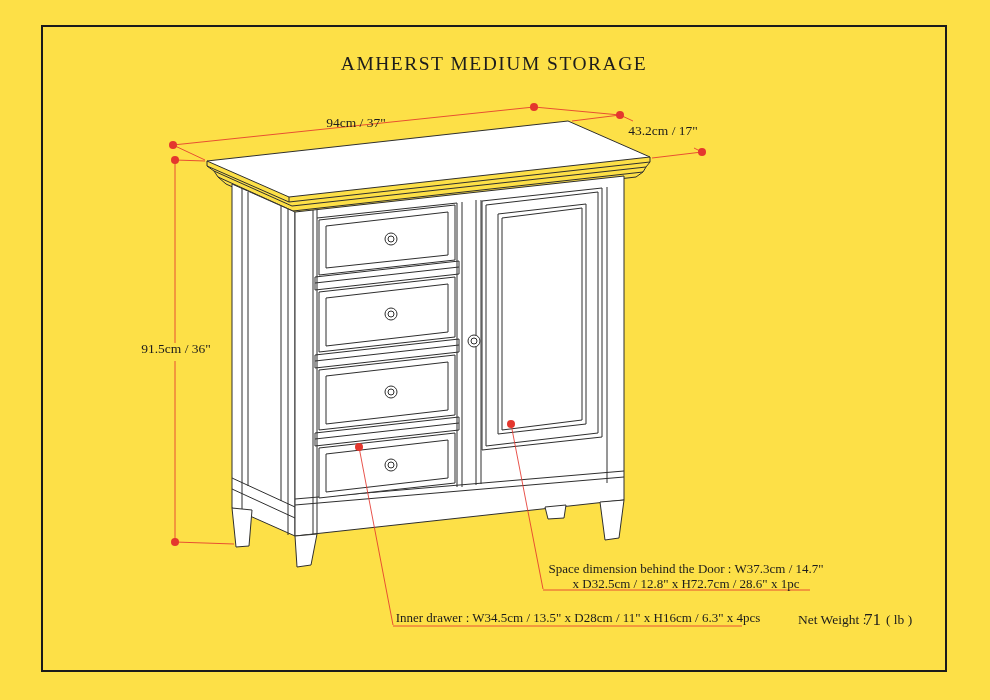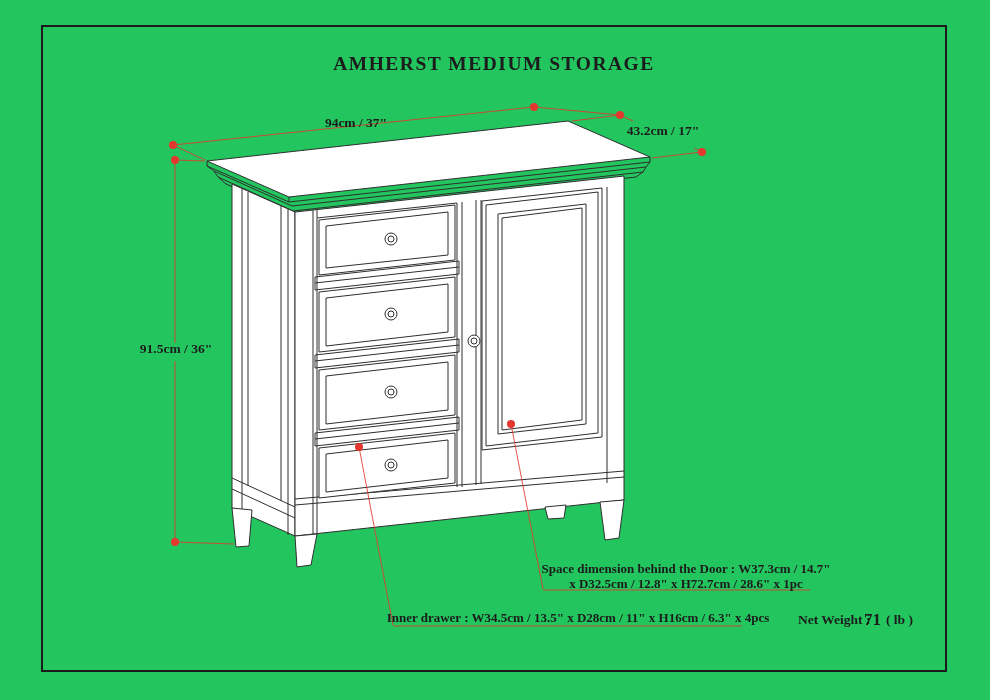--- a/index.html
+++ b/index.html
@@ -1,17 +1,17 @@
 <!DOCTYPE html>
 <html><head>
 <meta charset="utf-8">
 <style>
   html,body{margin:0;padding:0;background:#ffffff;}
-  .stage{position:relative;width:990px;height:700px;background:#22c55e;overflow:hidden;
-         font-family:"Liberation Serif", serif;font-weight:bold;}
+  .stage{position:relative;width:990px;height:700px;background:#fde047;overflow:hidden;
+         font-family:"Liberation Serif", serif;}
   svg text{font-family:"Liberation Serif", serif;fill:#1c1c1c;}
   .title-text{font-size:19.5px;letter-spacing:1.5px;}
   .dim-text{font-size:13.5px;}
   .note-text{font-size:13px;}
   .nw-label{font-size:13.5px;}
   .nw-value{font-size:17px;}
 </style>
 </head>
 <body>
 

